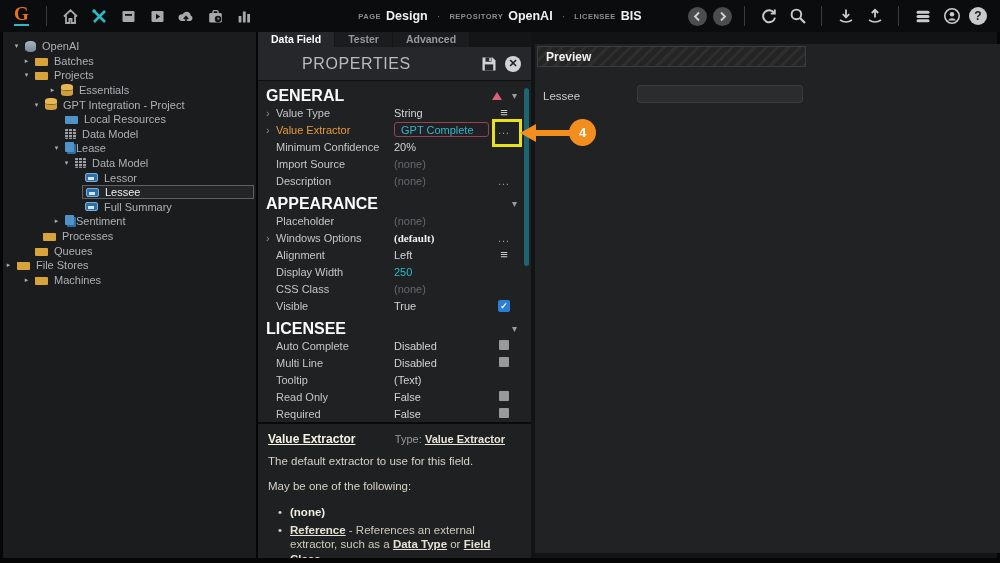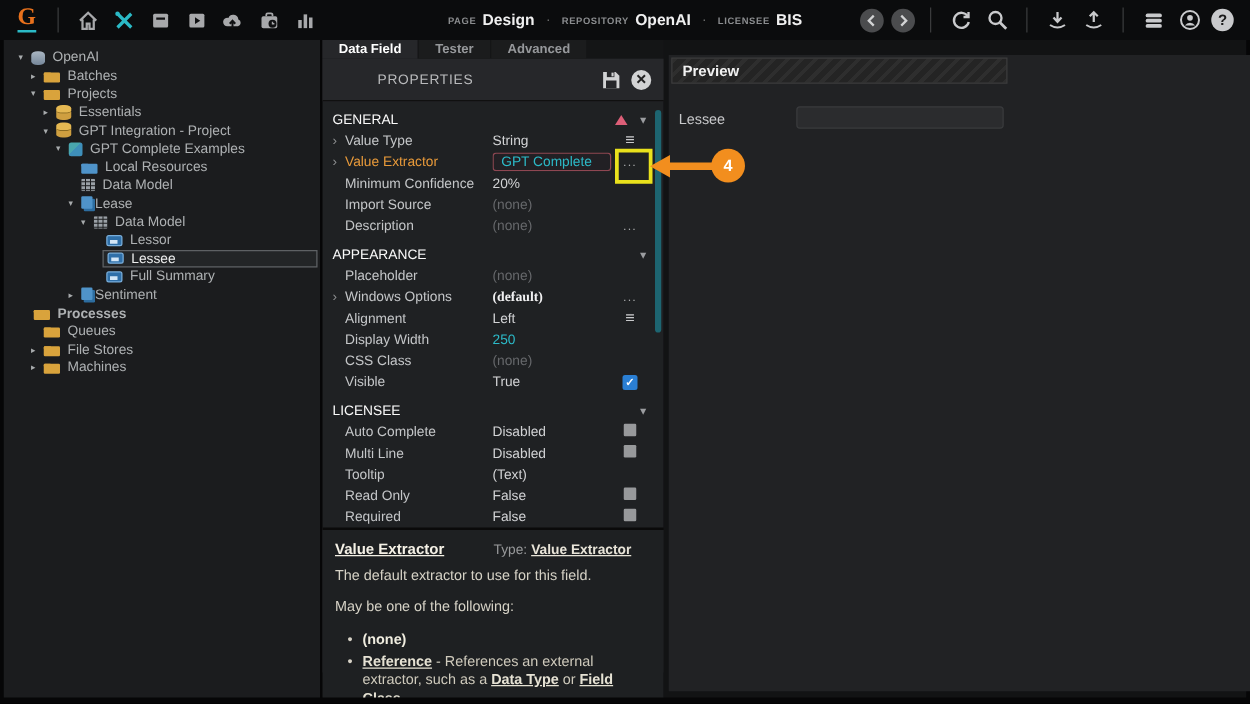--- a/index.html
+++ b/index.html
@@ -48,27 +48,27 @@
   .ic-doc { width:9px; height:10px; background:#4f93c9; border-radius:1px; box-shadow:2px 2px 0 #2d6da0; margin:-1px 2px 1px 0; }
   .ic-field { width:13px; height:9px; background:#2f6fa8; border:1px solid #79aedb; border-radius:2px; }
   .ic-field::after { content:''; position:absolute; left:2px; top:3px; width:6px; height:3px; background:#d3e6f6; }
 
   
   .middle { position:absolute; left:258px; top:32px; width:273px; height:506px; background:#1f2123; }
   .tabstrip { height:15px; background:#141516; display:flex; }
   .tab { padding:0 13px; font-size:10.5px; font-weight:bold; line-height:15px; color:#96989b; background:#1b1c1d; margin-right:1px; }
   .tab.active { background:#26272a; color:#ffffff; }
   .props-toolbar { height:34px; background:#26272a; display:flex; align-items:center; padding:0 10px; border-bottom:1px solid #101010; }
-  .props-title { flex:1; font-size:11px; color:#b9babc; letter-spacing:.6px;padding-left:34px; }
+  .props-title { flex:1; font-size:16px; color:#b9babc; letter-spacing:.6px;padding-left:34px; }
   .close-circ { width:16px; height:16px; border-radius:50%; background:#d2d3d4; color:#222; font-size:11px; font-weight:bold;
                 display:flex; align-items:center; justify-content:center; margin-left:8px; }
   .prop-grid { position:absolute; left:0; top:49px; width:273px; height:339px; overflow:hidden; padding-top:6px; }
   .sec-head { height:17px; display:flex; align-items:center; padding:0 14px 0 8px; }
   .sec-head.gap { margin-top:6px; }
-  .sec-name { flex:1; font-size:11px; font-weight:normal; color:#fafafa; }
+  .sec-name { flex:1; font-size:16px; font-weight:bold; color:#fafafa; }
   .tri-warn { width:0; height:0; border-left:5px solid transparent; border-right:5px solid transparent;
               border-bottom:8px solid #dd5f78; margin-right:10px; }
   .chev { color:#9b9da0; font-size:10px; }
   .prow { height:17px; display:flex; align-items:center; padding:0 14px 0 8px; font-size:11px; }
   .exp { width:10px; color:#8c8e90; font-size:11px; line-height:10px; flex:none; }
   .plabel { width:118px; color:#c4c6c8; flex:none; }
   .plabel.orange { color:#e89a3a; }
   .pvalue { flex:1; color:#d2d3d5; overflow:hidden; white-space:nowrap; }
   .pvalue.muted { color:#66686b; }
   .pvalue.teal { color:#2cbac8; }
@@ -254,41 +254,34 @@
             <span>Batches</span>
           </span>
         </div>
         <div class="tree-row" style="padding-left: 18px;">
           <span class="tw">▾</span>
           <span class="row-body">
             <span class="tree-ic ic-folder"></span>
             <span>Projects</span>
           </span>
         </div>
-        <div class="tree-row" style="padding-left: 28px;">
+        <div class="tree-row" style="padding-left: 44px;">
           <span class="tw">▸</span>
           <span class="row-body">
             <span class="tree-ic ic-project"></span>
             <span>Essentials</span>
           </span>
         </div>
         <div class="tree-row" style="padding-left: 28px; justify-content: center;">
           <span class="tw">▾</span>
           <span class="row-body">
             <span class="tree-ic ic-project"></span>
             <span>GPT Integration - Project</span>
           </span>
         </div>
-        <div class="tree-row" style="padding-left: 38px;">
-          <span class="tw">▾</span>
-          <span class="row-body">
-            <span class="tree-ic ic-content"></span>
-            <span>GPT Complete Examples</span>
-          </span>
-        </div>
         <div class="tree-row" style="padding-left: 48px;">
           <span class="tw"></span>
           <span class="row-body">
             <span class="tree-ic ic-folder-blue"></span>
             <span>Local Resources</span>
           </span>
         </div>
         <div class="tree-row" style="padding-left: 48px;">
           <span class="tw"></span>
           <span class="row-body">
@@ -331,35 +324,35 @@
             <span>Full Summary</span>
           </span>
         </div>
         <div class="tree-row" style="padding-left: 48px;">
           <span class="tw">▸</span>
           <span class="row-body">
             <span class="tree-ic ic-doc"></span>
             <span>Sentiment</span>
           </span>
         </div>
-        <div class="tree-row" style="padding-left: 10px; font-weight: bold;">
+        <div class="tree-row" style="padding-left: 26px;">
           <span class="tw"></span>
           <span class="row-body">
             <span class="tree-ic ic-folder"></span>
             <span>Processes</span>
           </span>
         </div>
         <div class="tree-row" style="padding-left: 18px;">
           <span class="tw"></span>
           <span class="row-body">
             <span class="tree-ic ic-folder"></span>
             <span>Queues</span>
           </span>
         </div>
-        <div class="tree-row" style="padding-left: 18px;">
+        <div class="tree-row" style="">
           <span class="tw">▸</span>
           <span class="row-body">
             <span class="tree-ic ic-folder"></span>
             <span>File Stores</span>
           </span>
         </div>
         <div class="tree-row" style="padding-left: 18px;">
           <span class="tw">▸</span>
           <span class="row-body">
             <span class="tree-ic ic-folder"></span>

